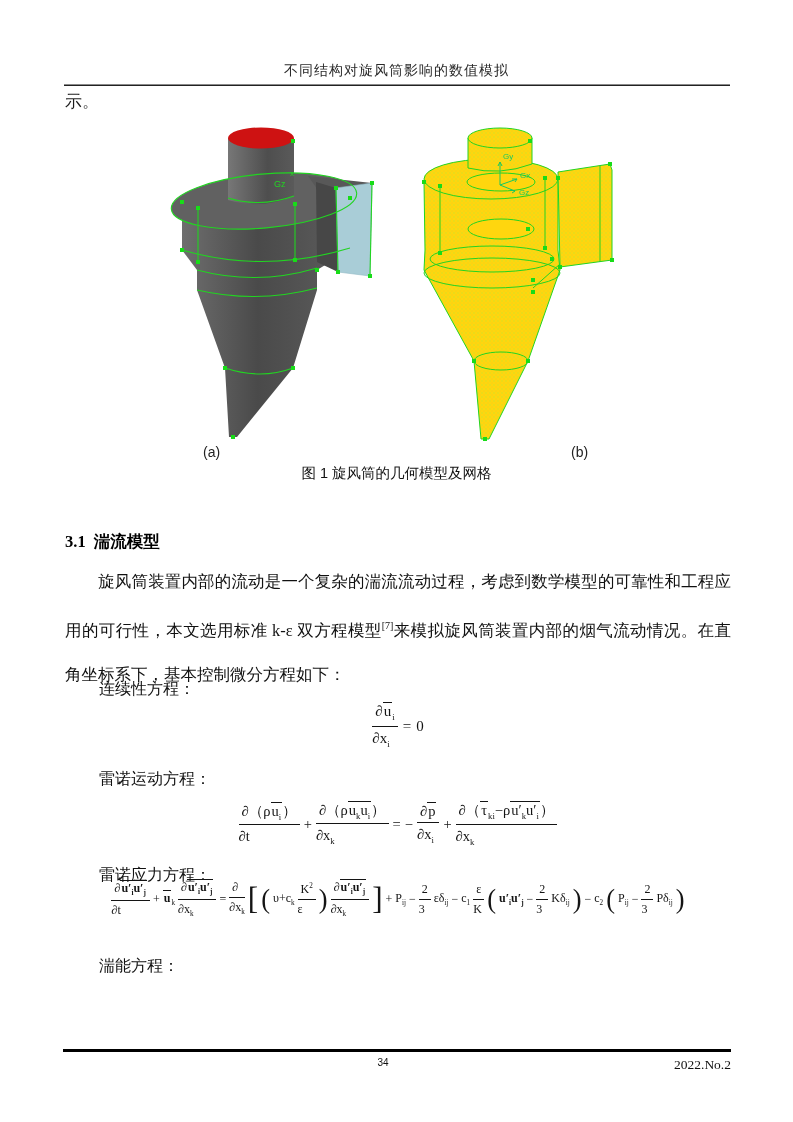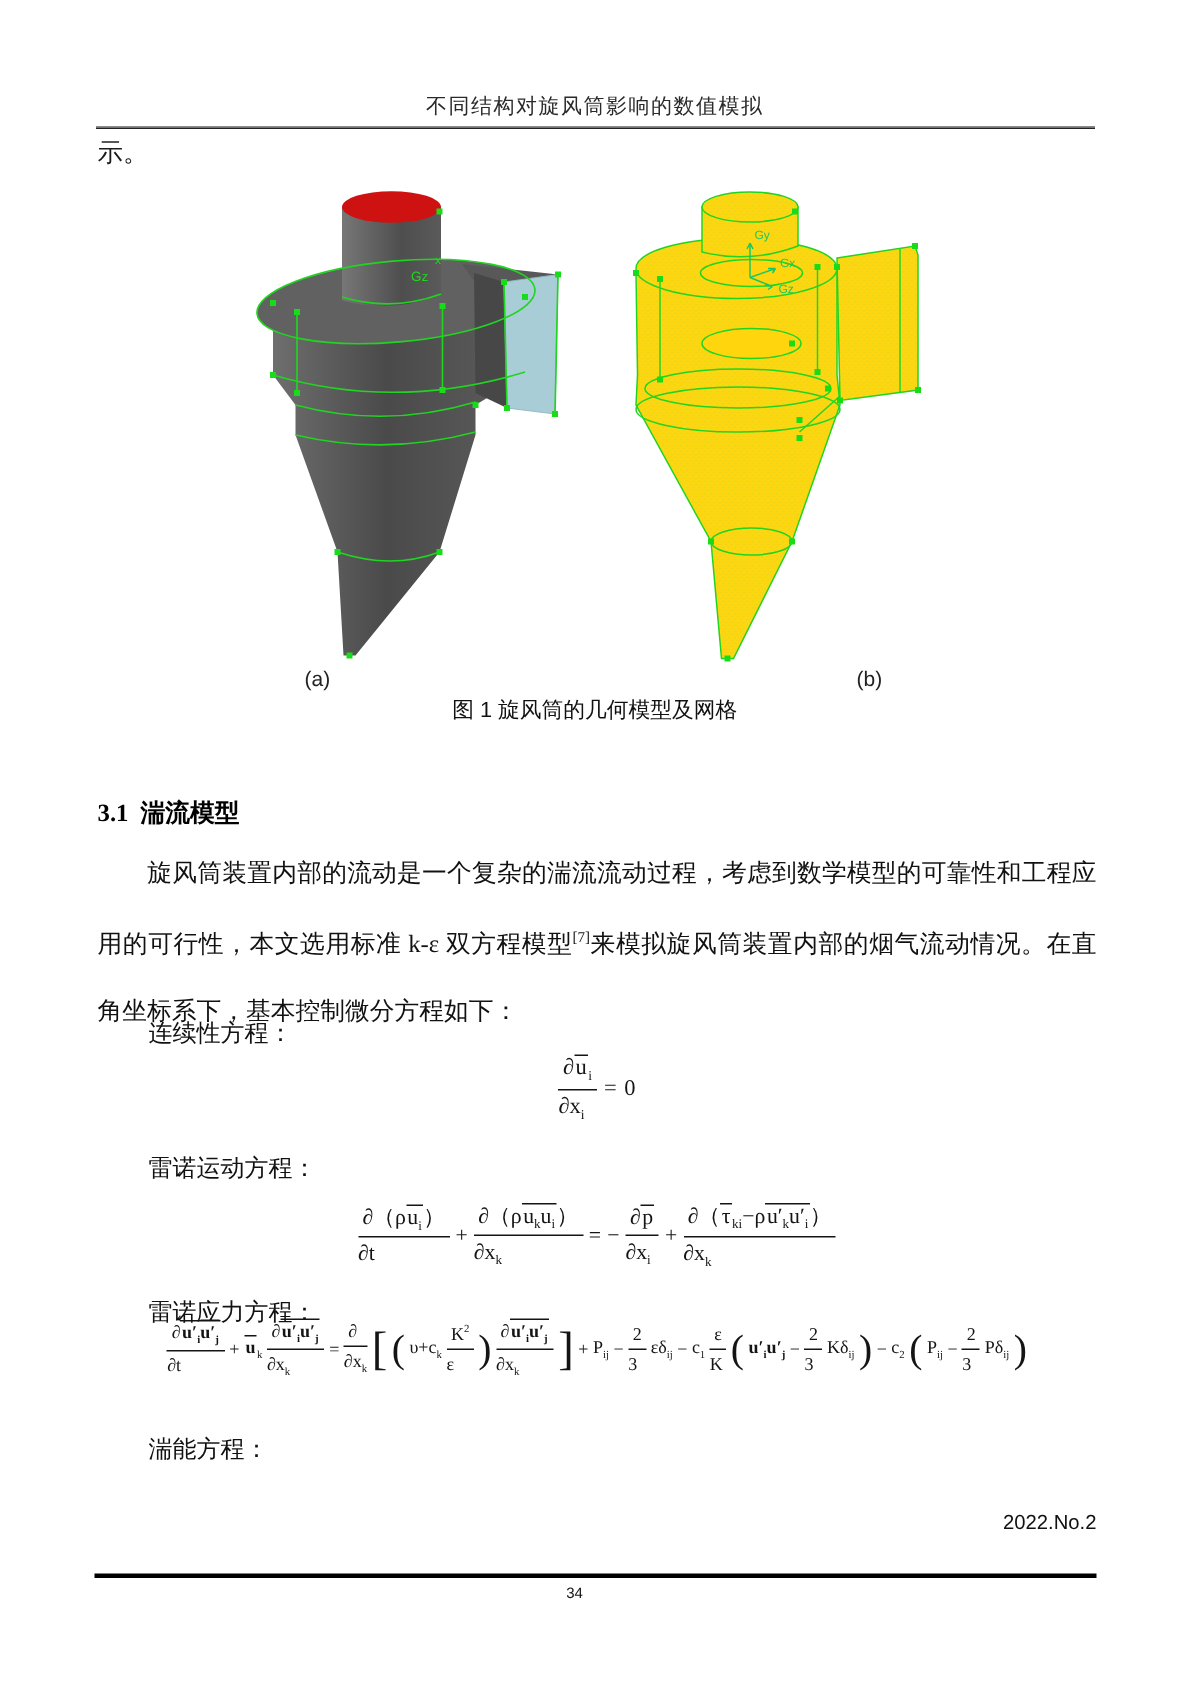--- a/index.html
+++ b/index.html
@@ -49,22 +49,22 @@
   .eq sub{font-size:0.6em;}
   .eq sup{font-size:0.6em;}
   .bk{font-weight:400;line-height:0;display:inline-block;}
   .bk.sq{font-size:2.6em;}
   .bk.rd{font-size:2.2em;}
   .bf{font-weight:600;}
   
   .footer-rule{position:absolute;top:1049px;left:63px;width:668px;border-top:3px solid #000;}
   .footer-page{position:absolute;top:1057px;left:0;width:766px;text-align:center;
     font-size:10px;font-family:"Liberation Sans",sans-serif;color:#111;}
-  .footer-issue{position:absolute;top:1007px;right:62px;font-size:13.5px;
-    font-family:Liberation Sans, sans-serif;color:#111;}
+  .footer-issue{position:absolute;top:1057px;right:62px;font-size:13.5px;
+    font-family:Liberation Serif, serif;color:#111;}
   .axis-text{font-family:"Liberation Sans",sans-serif;}
 </style>
 </head>
 <body>
 
 <div class="page">
 
   <div class="running-header">不同结构对旋风筒影响的数值模拟</div>
   <div class="header-rule"></div>
 

